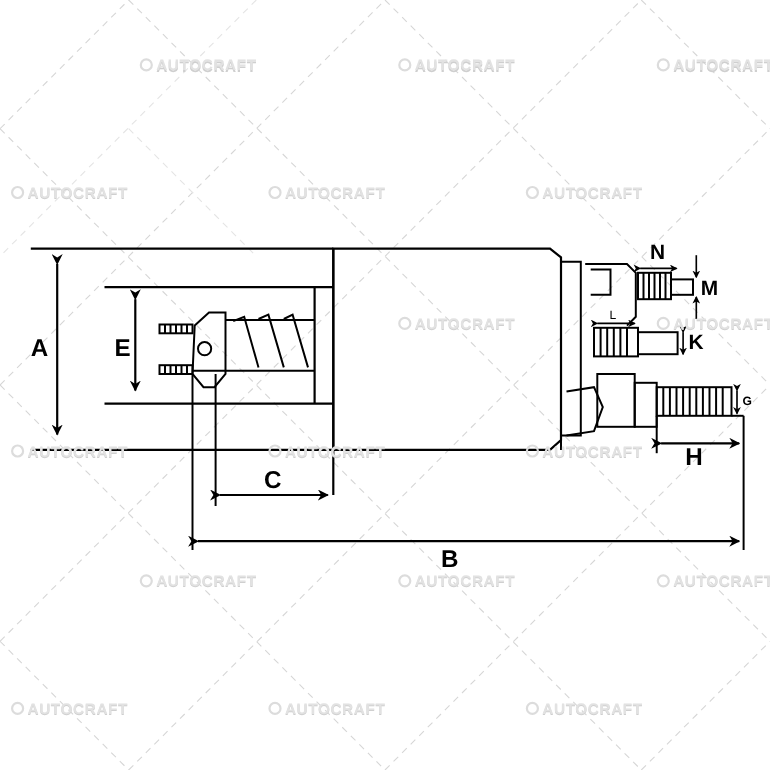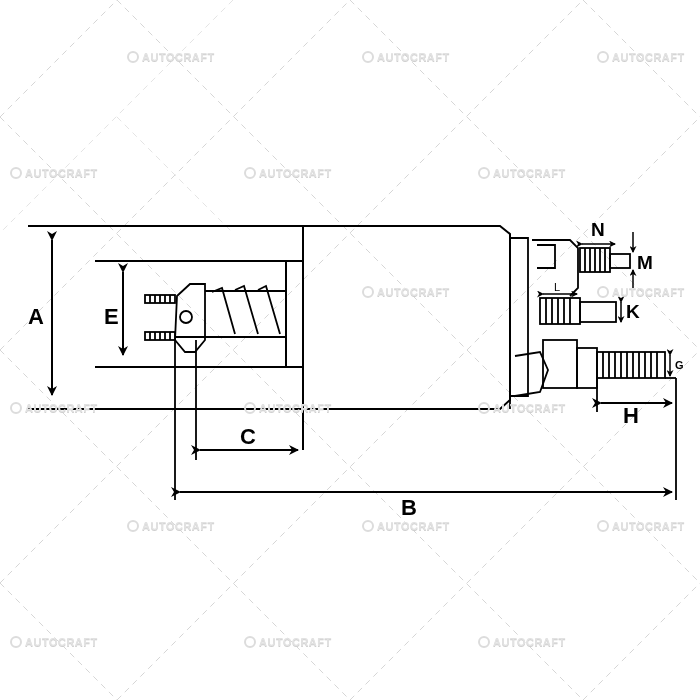--- a/index.html
+++ b/index.html
@@ -1,18 +1,18 @@
 <!DOCTYPE html>
 <html><head>
 <meta charset="utf-8">
 <style>
   html, body { margin: 0; padding: 0; background: #ffffff; }
   body { width: 700px; height: 700px; overflow: hidden; position: relative; font-family: "Liberation Sans", sans-serif; }
   #canvas { position: absolute; left: 0; top: 0; width: 700px; height: 700px; }
-  .wm { position: absolute; display: flex; align-items: center; gap: 3px; color: #e2e2e2; font-weight: bold; font-size: 11px; letter-spacing: 0.5px; text-shadow: 0 1px 0 #cfcfcf; pointer-events: none; }
+  .wm { position: absolute; display: flex; align-items: center; gap: 3px; color: #e2e2e2; font-weight: bold; font-size: 14px; letter-spacing: 0.5px; text-shadow: 0 1px 0 #cfcfcf; pointer-events: none; }
   .wm .ring { width: 12px; height: 12px; border: 2px solid #dcdcdc; border-radius: 50%; box-sizing: border-box; }
   .label { position: absolute; font-weight: bold; color: #000; line-height: 1; }
   .lbl-big { font-size: 22px; }
   .lbl-small { font-size: 11px; }
 </style>
 </head>
 <body>
 
 <svg id="canvas" viewBox="0 0 700 700" xmlns="http://www.w3.org/2000/svg">
   <defs>

